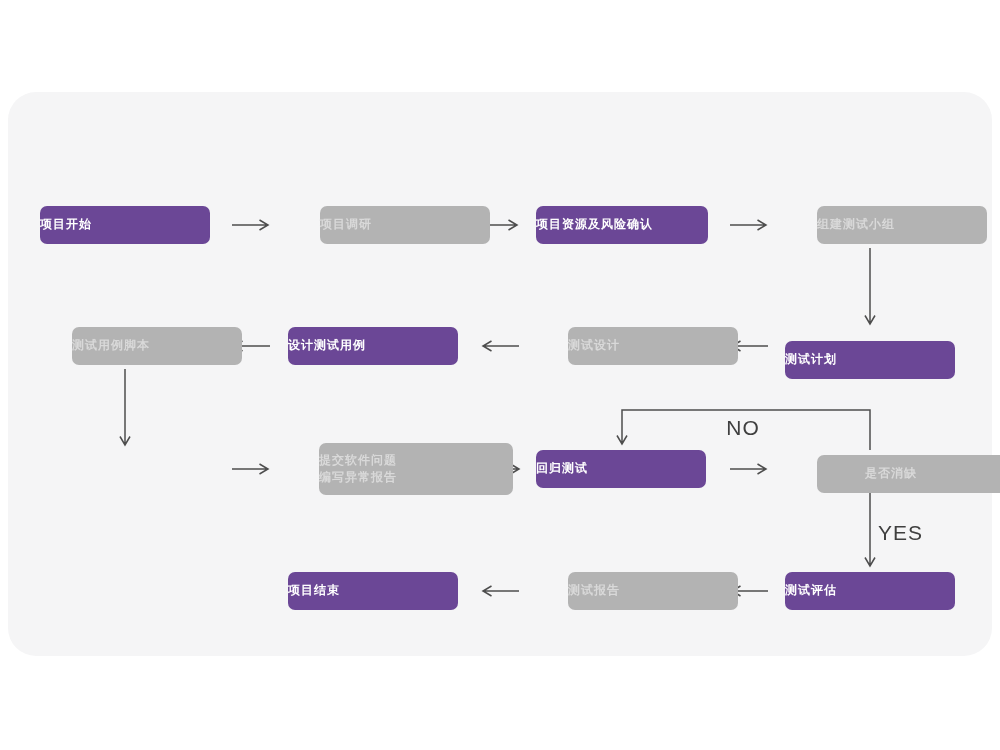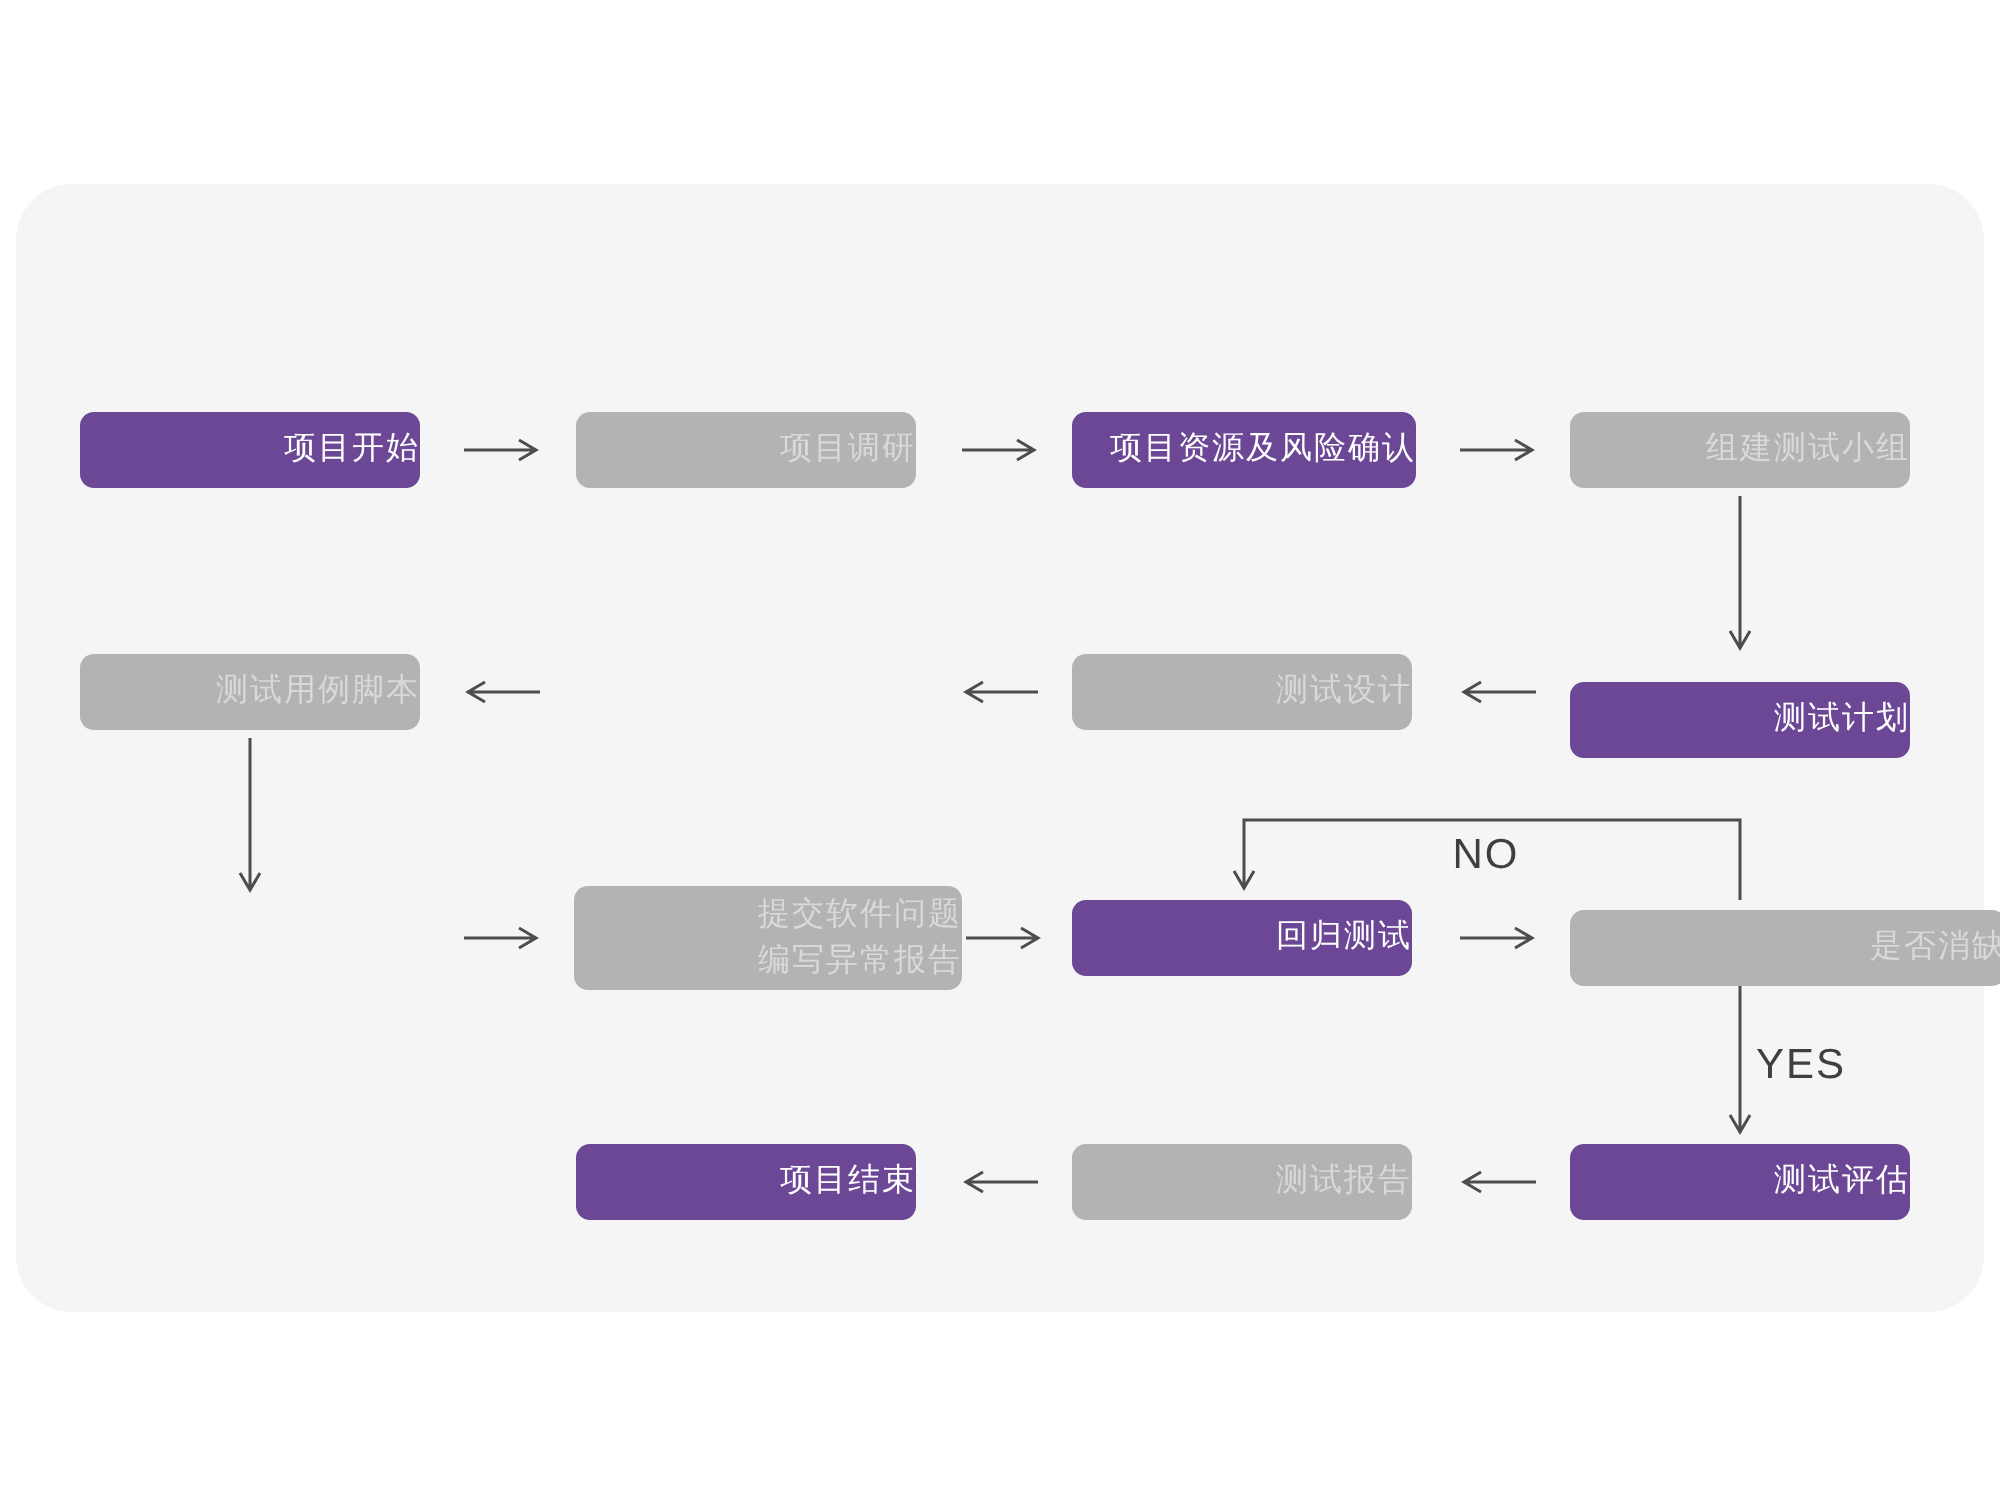--- a/index.html
+++ b/index.html
@@ -40,28 +40,29 @@
   .arrow {
     stroke: var(--color-arrow, #4D4D4D);
     stroke-width: 1.5;
     fill: none;
   }
 
   .node {
     position: absolute;
     width: 170px; height: 38px;
     border-radius: 7px;
-    display: flex; align-items: center; justify-content: flex-end;
-    font-size: 16px;
+    display: flex; align-items: center; justify-content: flex-start;
+    font-size: 12px;
     letter-spacing: 1px;
     text-align: center;
+    font-weight: bold;
   }
   .node .node-label { white-space: pre-line; line-height: 1.45; }
   .node.primary { background: var(--color-primary, #6B4796); color: var(--color-primary_text, #FFFFFF); }
-  .node.muted   { background: var(--color-muted, #B3B3B3);  color: var(--color-muted_text, #D9D9D9); }
+  .node.muted   { background: var(--color-muted, #B3B3B3);  color: var(--color-muted_text, #D9D9D9); margin-left: 32px; }
 
   
   .n0  { left: 40px;  top: 206px; }
   .n1  { left: 288px; top: 206px; }
   .n2  { left: 536px; top: 206px; width: 172px; }
   .n3  { left: 785px; top: 206px; }
   .n4  { left: 40px;  top: 327px; }
   .n5  { left: 288px; top: 327px; }
   .n6  { left: 536px; top: 327px; }
   .n7  { left: 785px; top: 327px; margin-top: 14px; }
@@ -124,20 +125,23 @@
   <div class="node primary n2">
       <span class="node-label">项目资源及风险确认</span>
     </div>
   <div class="node muted n3">
       <span class="node-label">组建测试小组</span>
     </div>
 
   <div class="node muted n4">
       <span class="node-label">测试用例脚本</span>
     </div>
+  <div class="node primary n5">
+      <span class="node-label">设计测试用例</span>
+    </div>
   <div class="node muted n6">
       <span class="node-label">测试设计</span>
     </div>
   <div class="node primary n7">
       <span class="node-label">测试计划</span>
     </div>
 
   <div class="node muted n9">
       <span class="node-label">提交软件问题
 编写异常报告</span>

